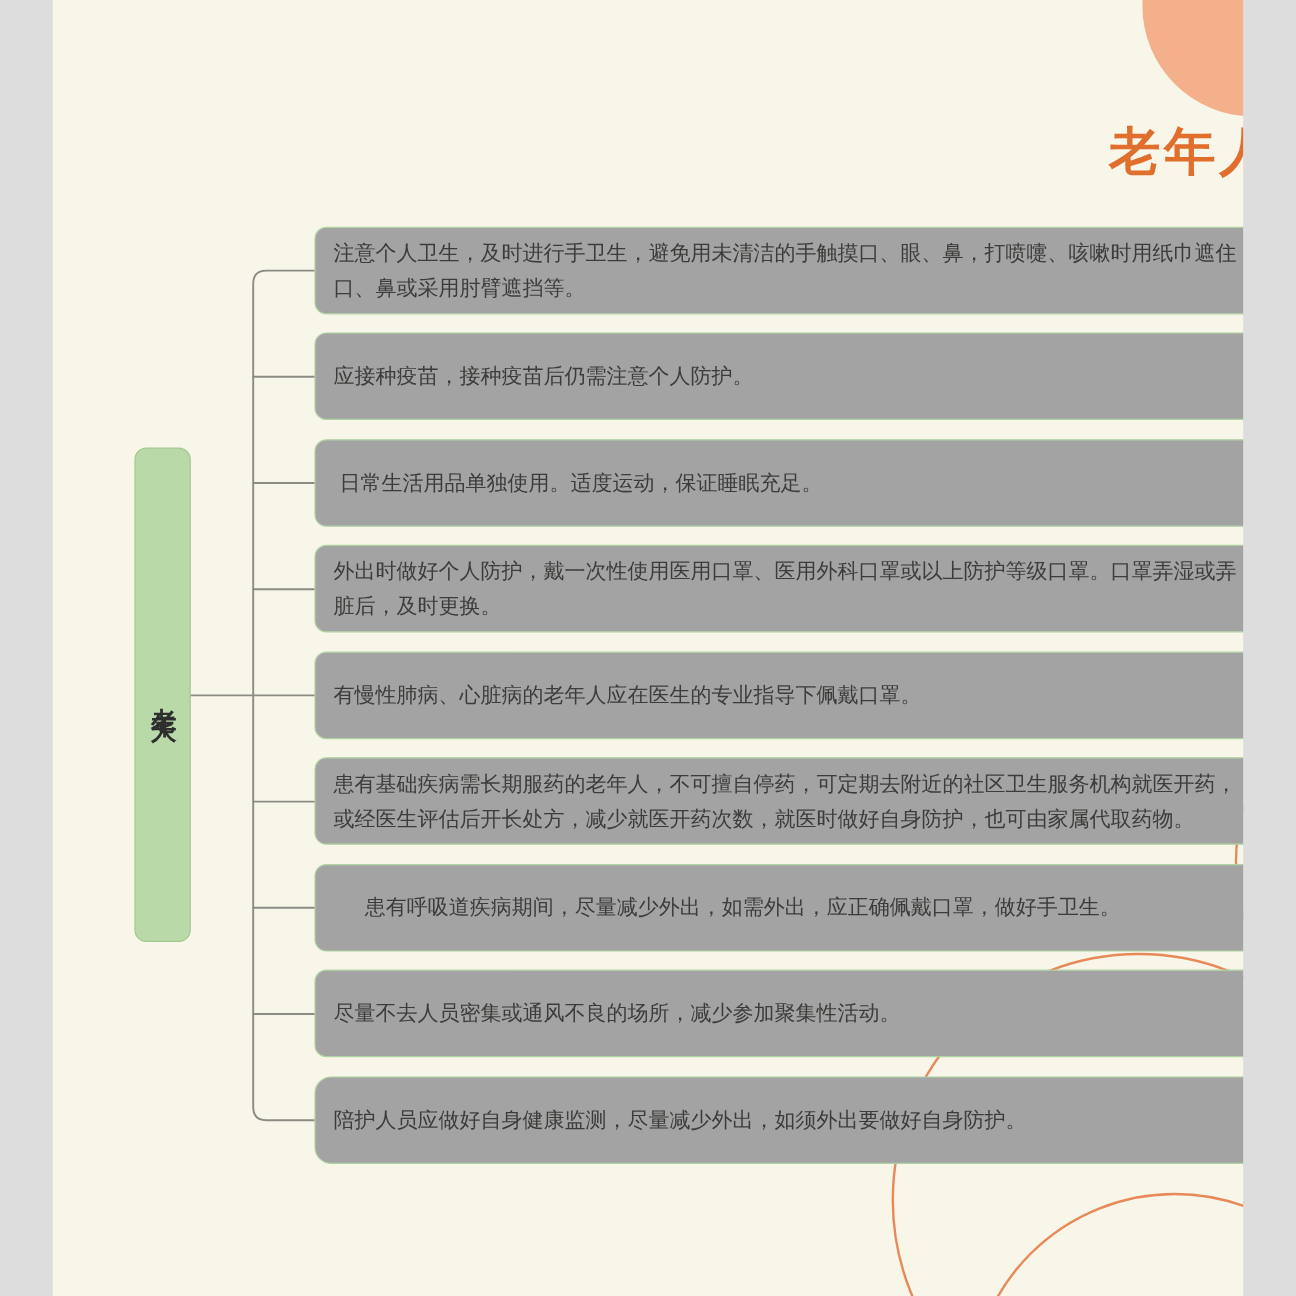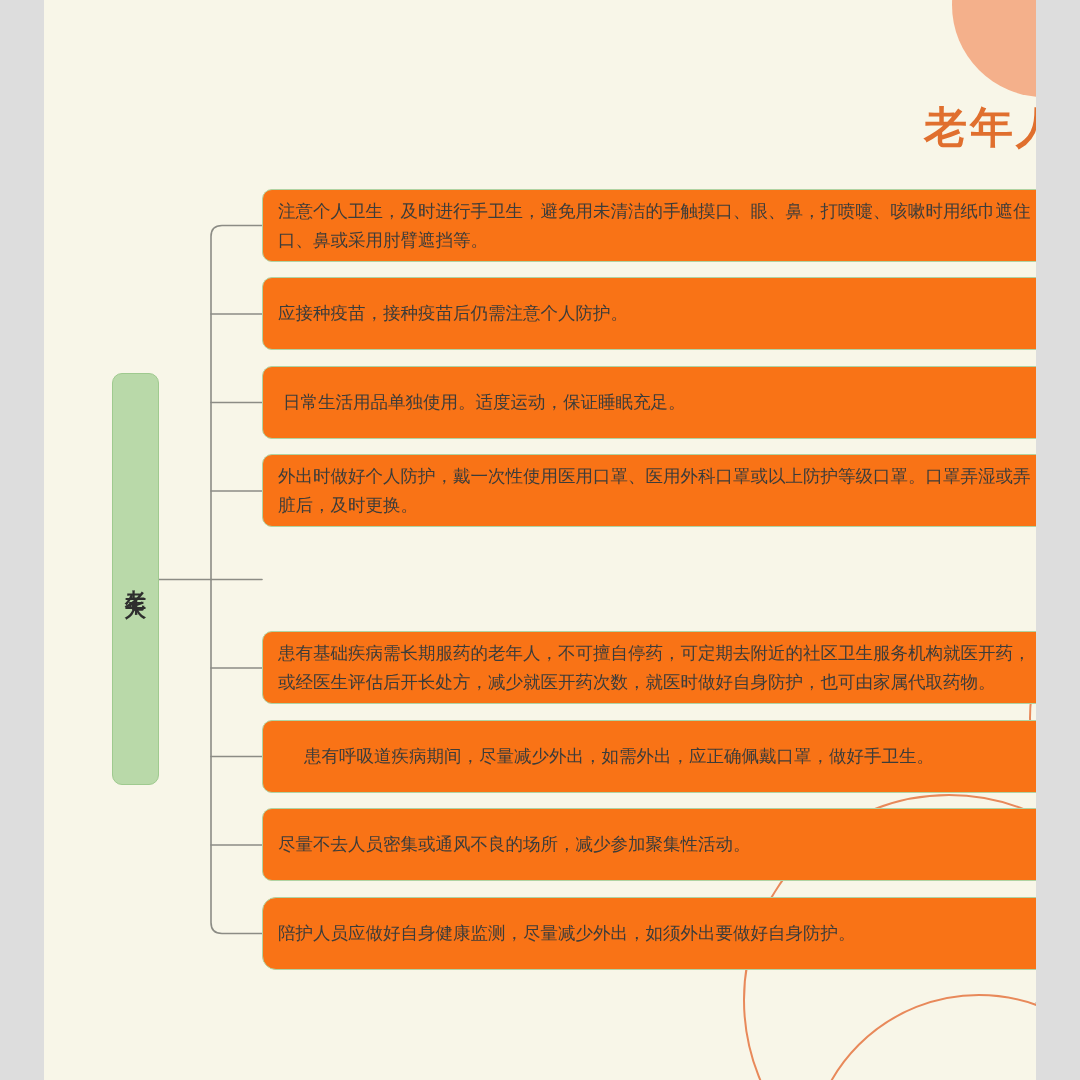--- a/index.html
+++ b/index.html
@@ -42,21 +42,21 @@
     writing-mode:vertical-rl;
     text-orientation:upright;
     font-size:21px;font-weight:bold;
     color:#2e2e2e;
     letter-spacing:4px;
   }
   .branch-box{
     position:absolute;
     left:218px;
     width:792px;height:73px;
-    background:#f97316;
+    background:#a3a3a3;
     border:1.5px solid #b0d3a2;
     border-radius:10px;
     box-sizing:border-box;
     display:flex;align-items:center;
     padding:0 20px 0 15px;
     font-size:17.5px;
     line-height:29px;
     color:#3c3c3a;
   }
   .b0{top:189px;}
@@ -108,20 +108,21 @@
     <div class="page-title">老年人</div>
 
     <div class="root-node">
       <span class="root-node-label">老年人</span>
     </div>
 
     <div class="branch-box b0">注意个人卫生，及时进行手卫生，避免用未清洁的手触摸口、眼、鼻，打喷嚏、咳嗽时用纸巾遮住口、鼻或采用肘臂遮挡等。</div>
     <div class="branch-box b1">应接种疫苗，接种疫苗后仍需注意个人防护。</div>
     <div class="branch-box b2">日常生活用品单独使用。适度运动，保证睡眠充足。</div>
     <div class="branch-box b3">外出时做好个人防护，戴一次性使用医用口罩、医用外科口罩或以上防护等级口罩。口罩弄湿或弄脏后，及时更换。</div>
+    <div class="branch-box b4">有慢性肺病、心脏病的老年人应在医生的专业指导下佩戴口罩。</div>
     <div class="branch-box b5">患有基础疾病需长期服药的老年人，不可擅自停药，可定期去附近的社区卫生服务机构就医开药，或经医生评估后开长处方，减少就医开药次数，就医时做好自身防护，也可由家属代取药物。</div>
     <div class="branch-box b6">患有呼吸道疾病期间，尽量减少外出，如需外出，应正确佩戴口罩，做好手卫生。</div>
     <div class="branch-box b7">尽量不去人员密集或通风不良的场所，减少参加聚集性活动。</div>
     <div class="branch-box b8">陪护人员应做好自身健康监测，尽量减少外出，如须外出要做好自身防护。</div>
 
     <div class="page-number">77</div>
   </div>
 
 </div>
 

